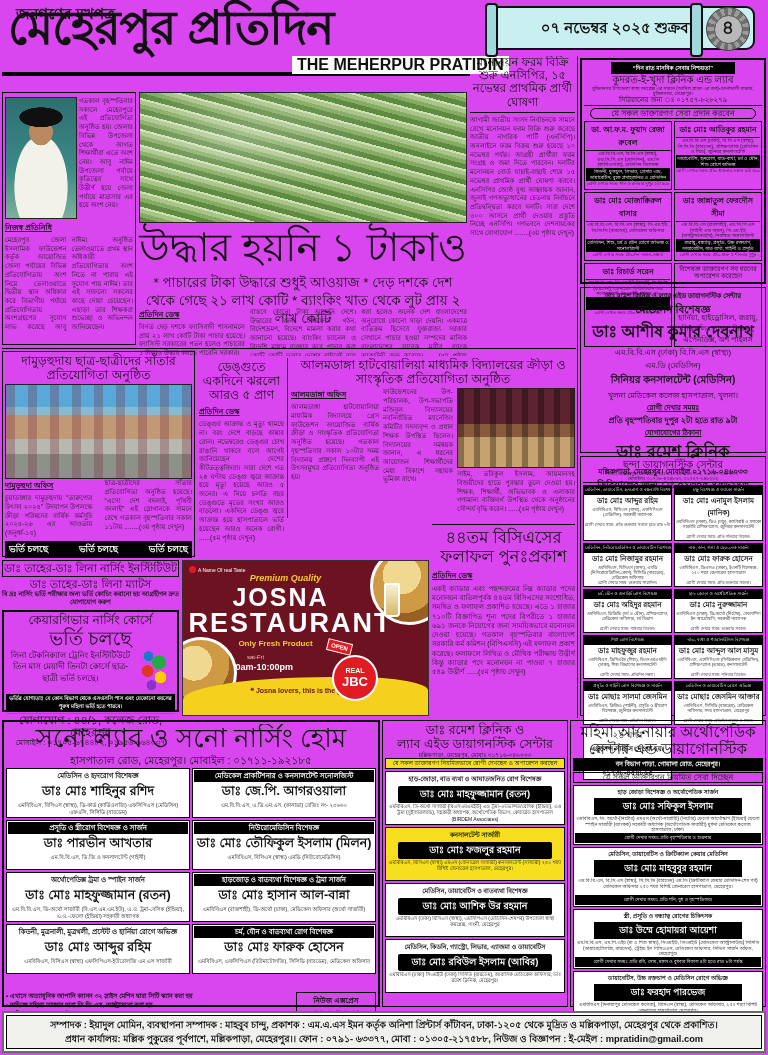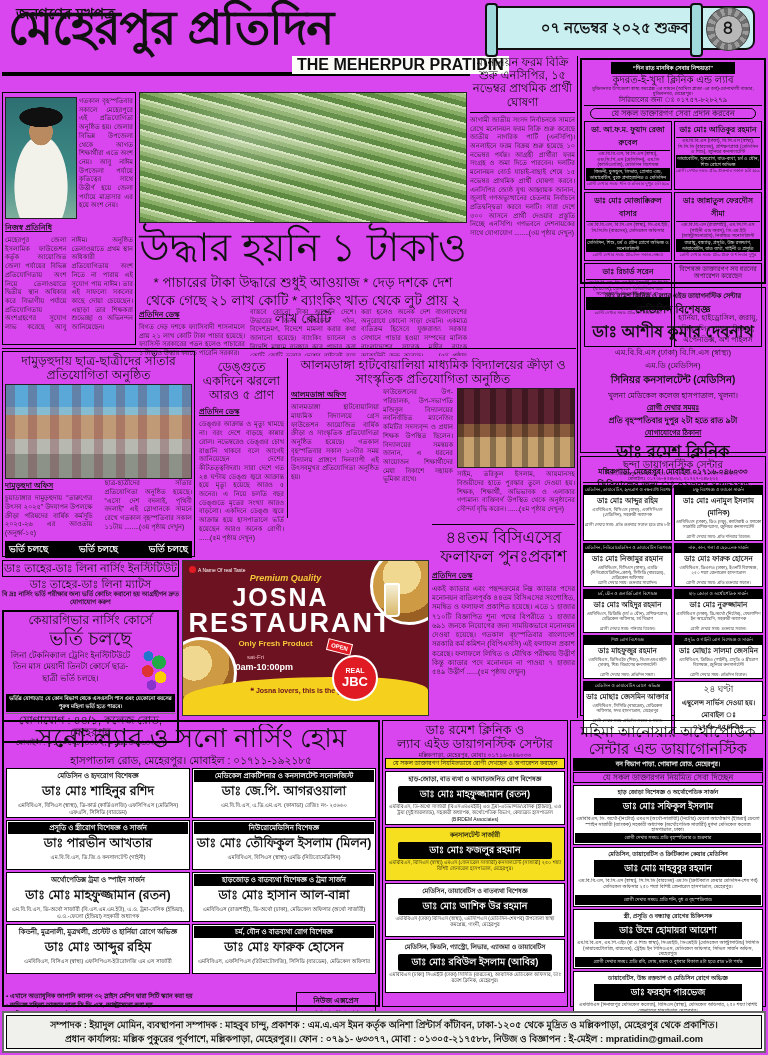--- a/index.html
+++ b/index.html
@@ -169,21 +169,21 @@
     <div class="by">প্রতিদিন ডেস্ক</div>
     <div class="t" style="font-size:7px;">একই ক্যাডার এবং পছন্দক্রমের নিম্ন ক্যাডার পদের মনোনয়ন বাতিলপূর্বক ৪৪তম বিসিএসের সংশোধিত, সমন্বিত ও ফলাফল প্রকাশিত হয়েছে। এতে ১ হাজার ৭১০টি বিজ্ঞাপিত শূন্য পদের বিপরীতে ১ হাজার ৬৯১ জনকে নিয়োগের জন্য সাময়িকভাবে মনোনয়ন দেওয়া হয়েছে। গতকাল বৃহস্পতিবার বাংলাদেশ সরকারি কর্ম কমিশন (বিপিএসসি) এই ফলাফল প্রকাশ করেছে। ফলাফলে লিখিত ও মৌখিক পরীক্ষায় উত্তীর্ণ কিন্তু ক্যাডার পদে মনোনয়ন না পাওয়া ৭ হাজার ৫৪৯ উত্তীর্ণ ......(৫ম পৃষ্ঠায় দেখুন)</div>
   </div>
 
   <div class="abs" style="left:2px;top:560px;width:177px;height:48px;">
     <div class="hdc box" style="font-size:11px;padding:1px;">ডাঃ তাহের-ডাঃ লিনা নার্সিং ইনস্টিটিউট</div>
     <div class="hdc" style="font-size:11px;margin-top:1px;">ডাঃ তাহের-ডাঃ লিনা ম্যাটস</div>
     <div class="hdc" style="font-size:6.3px;font-weight:bold;">বি দ্রঃ নার্সিং ভর্তি পরীক্ষার জন্য ভর্তি কোচিং করানো হয় আগ্রহীগন দ্রুত যোগাযোগ করুণ</div>
   </div>
 
-  <div class="abs box" style="left:2px;top:610px;width:177px;height:133px;padding:2px;border-width:2px;">
+  <div class="abs box" style="left:2px;top:610px;width:177px;height:102px;padding:2px;border-width:2px;">
     <div class="hdc" style="font-size:12px;">কেয়ারগিভার নার্সিং কোর্সে</div>
     <div class="hdc" style="font-size:19px;">ভর্তি চলছে</div>
     <div style="display:flex;gap:2px;">
       <div class="hdc" style="font-size:8.2px;flex:1;line-height:1.4;">লিনা টেকনিক্যাল ট্রেনিং ইনস্টিটিউটে তিন মাস মেয়াদী তিনটা কোর্সে ছাত্র-ছাত্রী ভর্তি চলছে।</div>
       <div class="cg-logo"></div>
     </div>
     <div class="blackbar" style="font-size:5.4px;padding:1px;">ভর্তির যোগ্যতাঃ যে কোন বিভাগ থেকে এসএসসি পাস এবং যেকোনো বয়সের পুরুষ মহিলা ভর্তি হতে পারবে।</div>
     <div class="hdc" style="font-size:11px;border-top:1px solid #737373;margin-top:1px;">যোগাযোগ : ৪৪/১, কলেজ রোড, মেহেরপুর</div>
     <div class="hdc" style="font-size:7.6px;">মোবাইল : ০১৭০৫-৬৭৪৪৮২, ০১৯৫৬-৬৬৪৩৩৭</div>
   </div>
@@ -331,20 +331,26 @@
   </div>
 
   <div class="ch-card">
     <div class="ch-spec">শিশু রোগ বিশেষজ্ঞ</div>
     <div class="ch-name">ডাঃ মাহফুজুর রহমান</div>
     <div class="ch-quals">এমবিবিএস, ডিসিএইচ (শিশু), বিএসএমএমইউ (ঢাকা), শিশু বিভাগের কনসালটেন্ট</div>
     <div class="ch-note">রোগী দেখার সময়: প্রতিদিন সন্ধ্যা।</div>
   </div>
 
 
+  <div class="ch-card">
+    <div class="ch-spec">বাত, ব্যথা ও প্যারালাইসিস বিশেষজ্ঞ</div>
+    <div class="ch-name">ডাঃ মোঃ আব্দুল আল মাসুম</div>
+    <div class="ch-quals">এমবিবিএস, এফসিপিএস (ফিজিক্যাল মেডিসিন), প্রশিক্ষণপ্রাপ্ত (ভারত), কনসালটেন্ট</div>
+    <div class="ch-note">রোগী দেখার সময়: শনিবার বিকাল।</div>
+  </div>
 
   <div class="ch-card">
     <div class="ch-spec">প্রসূতি ও গাইনী রোগ বিশেষজ্ঞ ও সার্জন</div>
     <div class="ch-name">ডাঃ মোছাঃ সালমা জেসমিন</div>
     <div class="ch-quals">এমবিবিএস, ডিজিও (গাইনী), প্রসূতি ও স্ত্রীরোগ বিশেষজ্ঞ, জুনিয়র কনসালটেন্ট</div>
     <div class="ch-note">রোগী দেখার সময়: প্রতিদিন বিকাল।</div>
   </div>
 
   <div class="ch-card">
     <div class="ch-spec">মেডিসিন ও ডায়াবেটিস রোগে অভিজ্ঞ</div>

